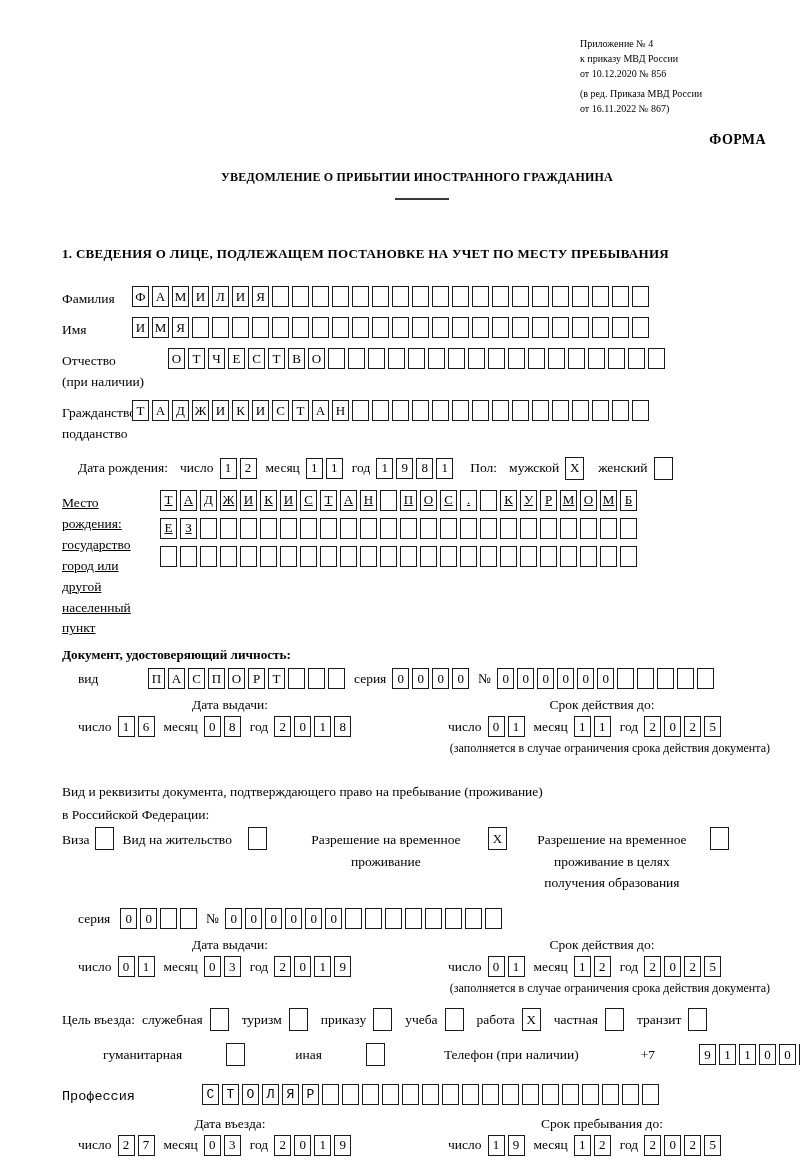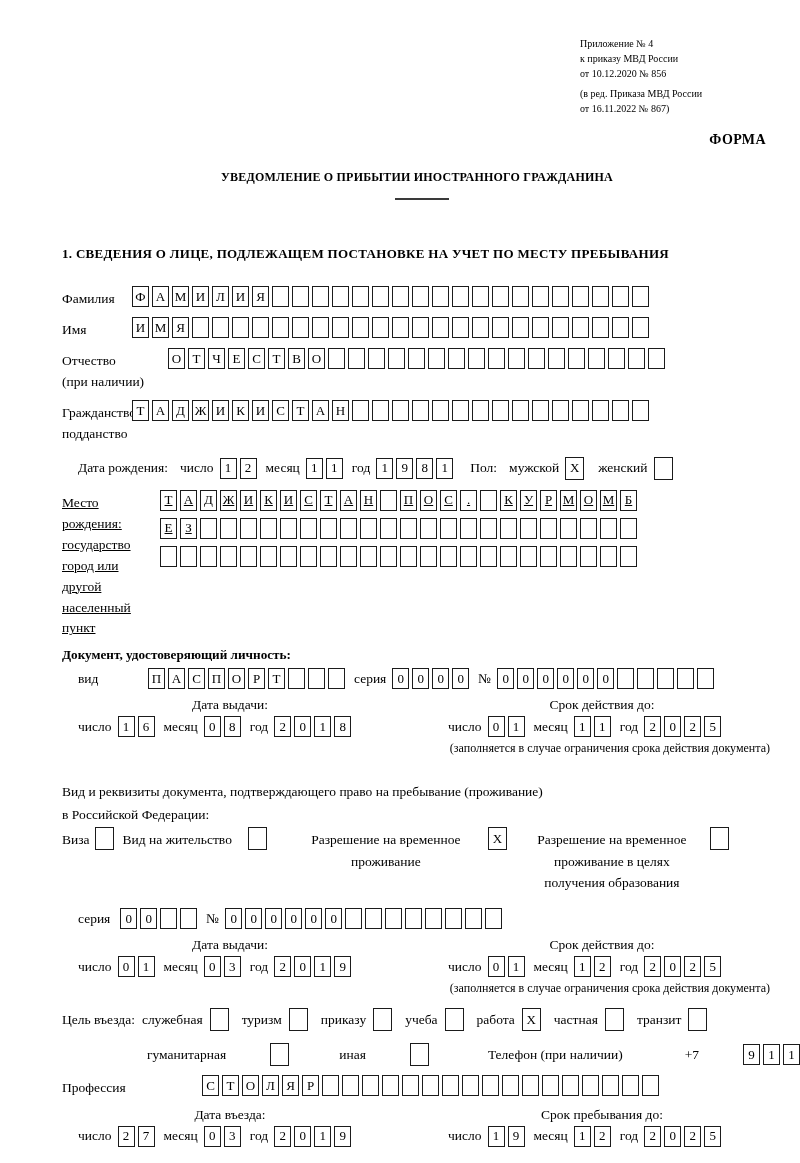--- a/index.html
+++ b/index.html
@@ -52,21 +52,21 @@
   .opt { display:flex; align-items:flex-start; }
   .opt .optlabel { white-space:pre-line; text-align:center; line-height:1.6; padding-top:2px; }
   .opt .cells { margin-left:9px; margin-top:0; }
   .g1 { margin-right:9px; } .g2 { margin-right:26px; } .g3 { margin-right:16px; }
 
   
   .purp { display:flex; align-items:center; margin-top:12px; }
   .purp .lbl { margin-right:7px; white-space:nowrap; }
   .purp .cells { margin-right:13px; }
   .purp .cells:last-child { margin-right:0; }
-  .indent85 { margin-left:85px;gap:37px; }
+  .indent85 { margin-left:41px;gap:37px; }
   .intro { margin-top:25px; line-height:1.7; }
 </style>
 </head>
 <body>
 
 <div class="page">
 
   <div class="hdr-block">
     <div class="pre">Приложение № 4
 к приказу МВД России
@@ -576,21 +576,21 @@
         <span class="cell">0</span>
         <span class="cell">0</span>
         <span class="cell">0</span>
         <span class="cell">0</span>
         <span class="cell">0</span>
         <span class="cell">0</span>
         <span class="cell"></span>
       </span>
   </div>
 
-  <div class="frow" style="margin-top:9px;">
+  <div class="frow" style="margin-top:18px;font-family:Liberation Mono, monospace;">
     <div class="flabel w140">Профессия</div>
     <div class="cells">
         <span class="cell">С</span>
         <span class="cell">Т</span>
         <span class="cell">О</span>
         <span class="cell">Л</span>
         <span class="cell">Я</span>
         <span class="cell">Р</span>
         <span class="cell"></span>
         <span class="cell"></span>

